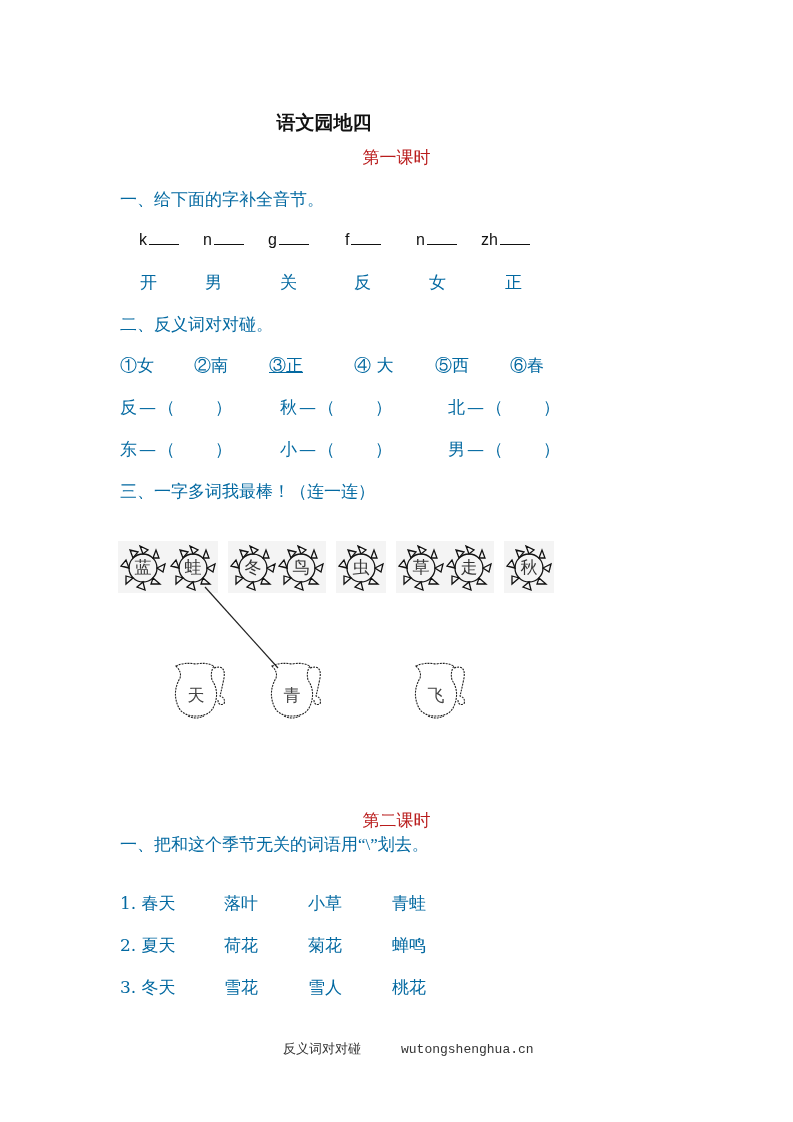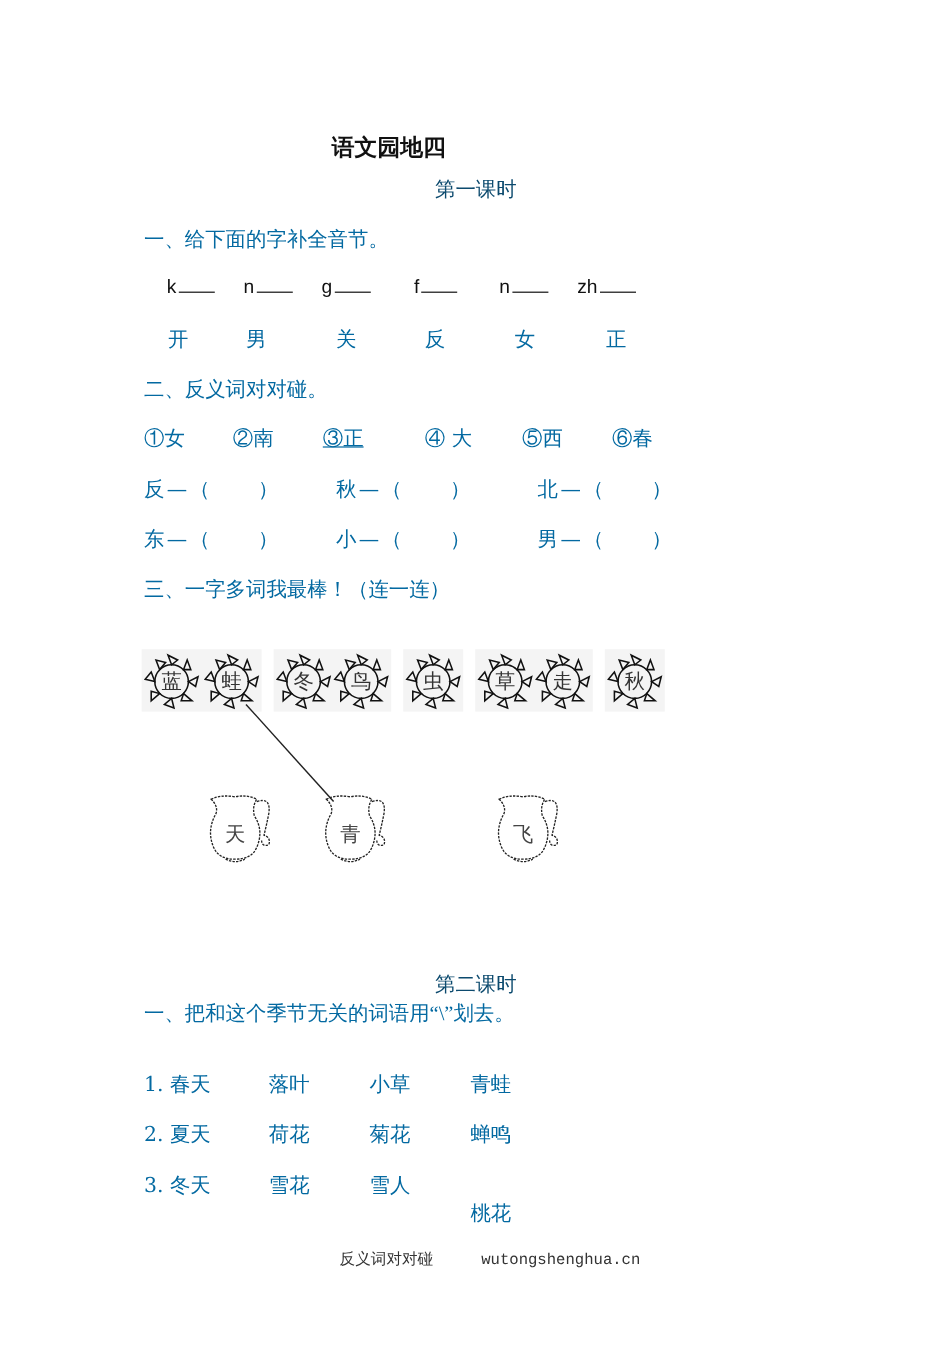--- a/index.html
+++ b/index.html
@@ -1,20 +1,20 @@
 <!DOCTYPE html>
 <html><head>
 <meta charset="utf-8">
 <style>
   html, body { margin: 0; padding: 0; background: #ffffff; }
   body { width: 793px; height: 1122px; position: relative; overflow: hidden;
          font-family: "DejaVu Serif", "Liberation Serif", serif; color: #222; }
   .abs { position: absolute; white-space: nowrap; }
   .title { left: 0; width: 648px; text-align: center; top: 110px; font-size: 19px; font-weight: bold; color: #111; }
-  .lesson { left: 0; width: 793px; text-align: center; font-size: 17px; color: #0c4a6e; }
+  .lesson { left: 0; width: 793px; text-align: center; font-size: 17px; color: #b91c1c; }
   .txt { font-size: 17px; color: #0369a1; }
   .pinyin { font-family: "Liberation Sans", "DejaVu Sans", sans-serif; font-size: 16px; color: #111; }
   .blank { display: inline-block; width: 30px; border-bottom: 1.3px solid #111; margin-left: 2px; height: 12px; vertical-align: baseline; }
   .flower-box { position: absolute; background: #f4f4f4; height: 52px; top: 541px; }
   .flower { position: absolute; width: 50px; height: 50px; top: 1px; }
   .flower svg { position: absolute; left: 0; top: 0; }
   .flower .ch { position: absolute; left: 0; top: 14px; width: 50px; text-align: center; font-size: 17px; color: #333; }
   .jug { position: absolute; width: 64px; height: 64px; top: 658px; }
   .jug svg { position: absolute; left: 0; top: 0; }
   .jug .ch { position: absolute; left: 8px; top: 26px; width: 36px; text-align: center; font-size: 17px; color: #444; }
@@ -193,18 +193,18 @@
   <div class="abs txt" style="left:392px; top:892px;">青蛙</div>
 
   <div class="abs txt" style="left:120px; top:934px;">2. 夏天</div>
   <div class="abs txt" style="left:224px; top:934px;">荷花</div>
   <div class="abs txt" style="left:308px; top:934px;">菊花</div>
   <div class="abs txt" style="left:392px; top:934px;">蝉鸣</div>
 
   <div class="abs txt" style="left:120px; top:976px;">3. 冬天</div>
   <div class="abs txt" style="left:224px; top:976px;">雪花</div>
   <div class="abs txt" style="left:308px; top:976px;">雪人</div>
-  <div class="abs txt" style="left:392px; top:976px;margin-top:24px;">桃花</div>
+  <div class="abs txt" style="left:392px; top:976px;">桃花</div>
 </div>
 
 <div class="abs footer" style="left:283px;">
   <span>反义词对对碰</span><span class="url">wutongshenghua.cn</span>
 </div>
 
 </body></html>

